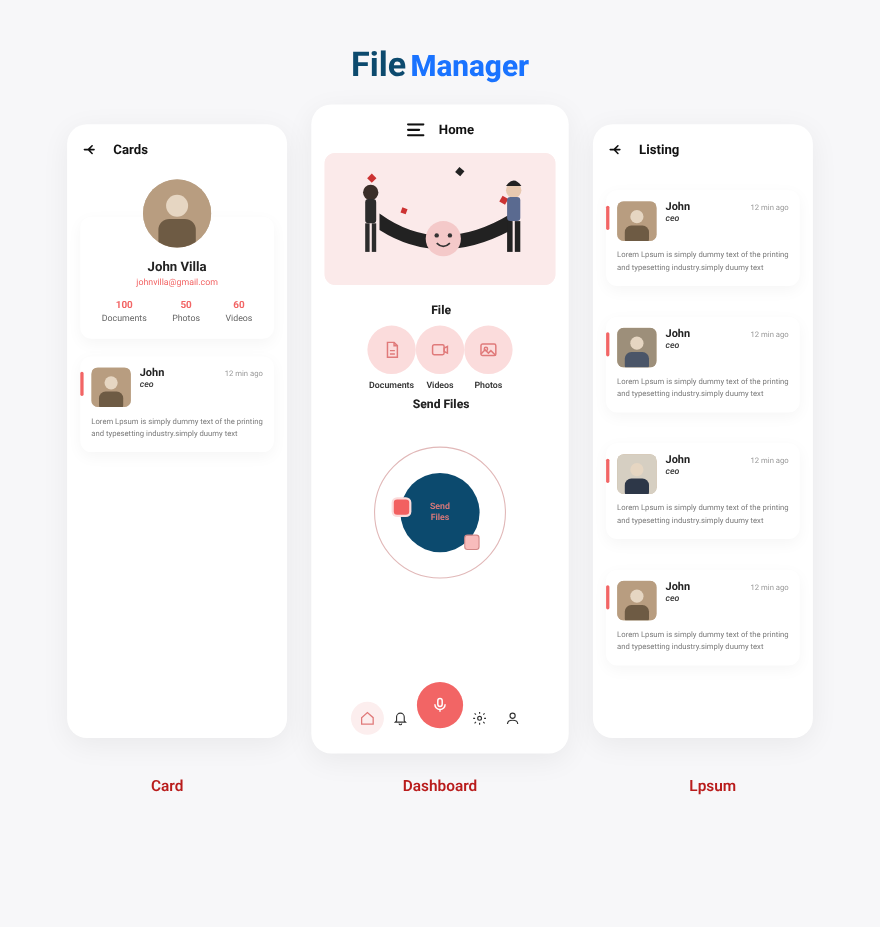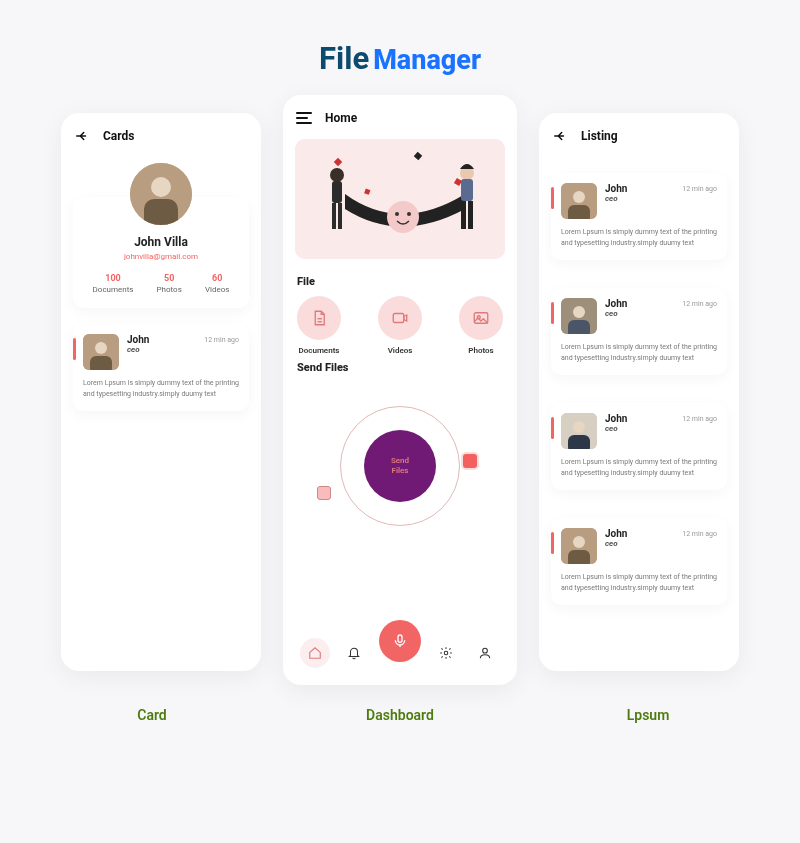--- a/index.html
+++ b/index.html
@@ -20,21 +20,21 @@
     width: 200px;
     height: 558px;
     background: #fff;
     border-radius: 18px;
     box-shadow: 0 6px 26px rgba(0,0,0,0.06);
     padding: 14px 12px 10px 12px;
     display: flex;
     flex-direction: column;
     overflow: hidden;
   }
-  .phone-2 { height: 590px; margin-top: -18px; width: 234px; }
+  .phone-2 { height: 590px; margin-top: -18px; width: 234px; align-items: center; }
   .header-row { display: flex; align-items: center; gap: 12px; margin-bottom: 12px; }
   .header-row .icon-btn { width: 18px; height: 18px; display:flex; align-items:center; justify-content:center; }
   .header-title { font-size: 12px; font-weight: 700; color: #111; }
 
   
   .profile-block { background:#fff; border-radius:10px; box-shadow:0 4px 14px rgba(0,0,0,0.04); margin-top:40px; padding: 0 8px 14px 8px; text-align:center; position:relative;}
   .avatar-lg { width:62px; height:62px; border-radius:50%; background:#c8b7a2; position:absolute; top:-34px; left:50%; transform:translateX(-50%); overflow:hidden; display:flex; align-items:center; justify-content:center; }
   .avatar-lg svg, .avatar-sm svg { display:block; }
   .profile-block .spacer { height: 34px; }
   .profile-name { font-size: 12px; font-weight:700; margin-top:4px; }
@@ -54,34 +54,34 @@
 
   
   .hero { background:#fbeaea; border-radius:10px; height:120px; position:relative; overflow:hidden; margin-bottom:10px;}
   .section-h { font-size:11px; font-weight:800; margin: 6px 0 8px 2px; }
   .media-row { display:flex; justify-content:space-between; padding:0 2px; }
   .media-item { display:flex; flex-direction:column; align-items:center; gap:6px; }
   .media-circle { width:44px; height:44px; border-radius:50%; background:#fbdcdc; display:flex; align-items:center; justify-content:center; }
   .media-label { font-size:8px; font-weight:600; color:#333; }
   .send-area { position:relative; height:160px; margin-top:4px;}
   .send-circle-outer { position:absolute; left:50%; top:50%; transform:translate(-50%,-50%); width:120px; height:120px; border-radius:50%; border:1px solid #e1b8b8; }
-  .send-circle-inner { position:absolute; left:50%; top:50%; transform:translate(-50%,-50%); width:72px; height:72px; border-radius:50%; background:#701a75; display:flex; align-items:center; justify-content:center; text-align:center; }
+  .send-circle-inner { position:absolute; left:50%; top:50%; transform:translate(-50%,-50%); width:72px; height:72px; border-radius:50%; background:#0c4a6e; display:flex; align-items:center; justify-content:center; text-align:center; }
   .send-circle-inner span { font-size:8px; color:#e07a7a; line-height:1.3; font-weight:600; }
   .node-l { position:absolute; left:22px; top:100px; width:14px; height:14px; background:#f8bcbc; border-radius:3px; border:1px solid #d28787;}
   .node-r { position:absolute; right:28px; top:68px; width:14px; height:14px; background:#f26060; border-radius:3px; box-shadow:0 0 0 2px #fbdcdc;}
   .bottom-nav { margin-top:auto; display:flex; align-items:center; justify-content:space-around; position:relative; height:44px;}
   .nav-btn { display:flex; align-items:center; justify-content:center; width:30px; height:30px;}
   .mic-btn { width:42px; height:42px; border-radius:50%; background:#f26565; display:flex; align-items:center; justify-content:center; margin-top:-24px;}
   .nav-active { width:30px; height:30px; border-radius:50%; background:#fceeee; display:flex; align-items:center; justify-content:center;}
 
   
   .listing-col { display:flex; flex-direction:column; gap:12px; }
 
   .caption-row { display:flex; justify-content:space-around; margin-top:22px; }
-  .caption { font-size:14px; font-weight:600; color:#4d7c0f; width:226px; text-align:center;}
+  .caption { font-size:14px; font-weight:600; color:#b91c1c; width:226px; text-align:center;}
   .caption.wider { width:234px; }
 </style>
 </head>
 <body>
 
 <div class="page-title">
   <span class="t1">File</span>
   <span class="t2">Manager</span>
 </div>
 

